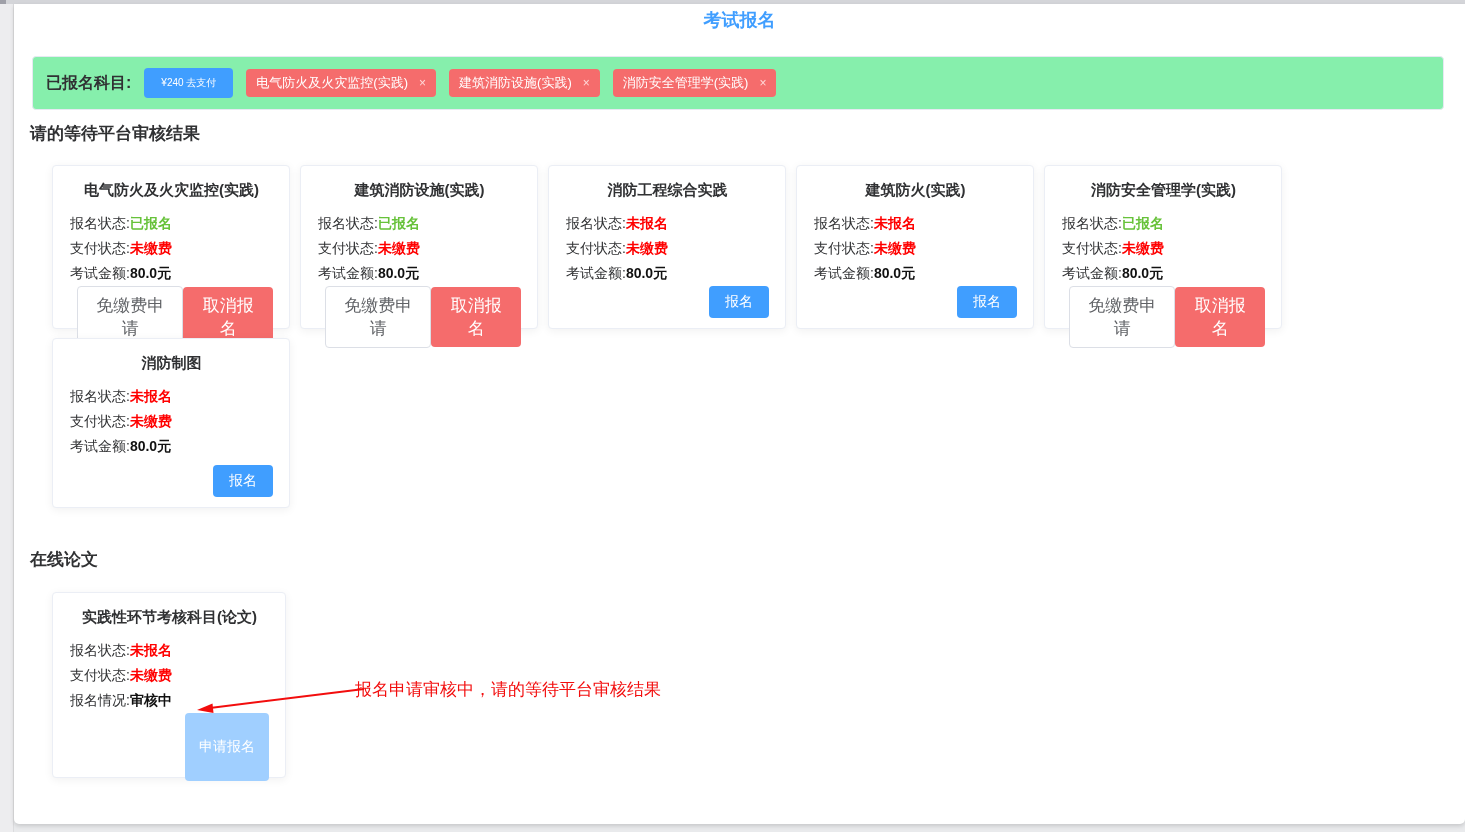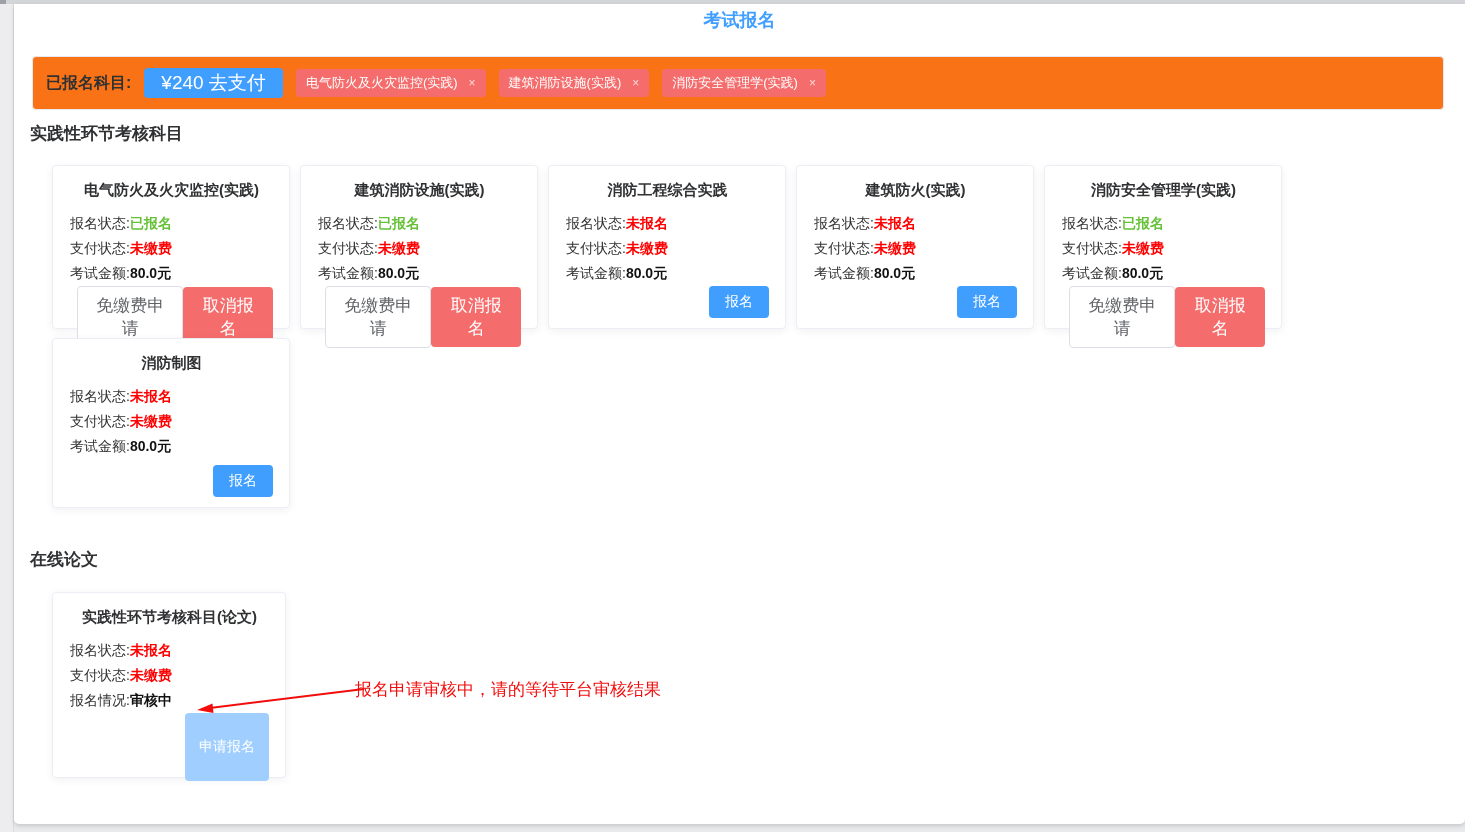--- a/index.html
+++ b/index.html
@@ -21,27 +21,27 @@
   }
 
   .page-title {
     position:absolute; top:4px; left:0; width:100%;
     text-align:center; font-size:18px; font-weight:bold; color:#409EFF;
   }
 
   
   .subjects-box {
     position:absolute; left:18px; top:52px; width:1412px; height:54px;
-    border:1px solid #e6e9f2; border-radius:4px; background:#f97316;
+    border:1px solid #e6e9f2; border-radius:4px; background:#86efac;
     display:flex; align-items:center; padding-left:13px; gap:13px;
   }
   .subjects-label { font-size:16px; font-weight:bold; color:#303133; }
   .pay-btn {
     height:30px; padding:0 17px; border:none; border-radius:4px;
-    background:#409EFF; color:#fff; font-size:19px; cursor:pointer;
+    background:#409EFF; color:#fff; font-size:10px; cursor:pointer;
     font-family:inherit;
   }
   .tag {
     height:28px; padding:0 10px; border-radius:4px; background:#F56C6C;
     color:#fff; font-size:13px; display:inline-flex; align-items:center;
     cursor:pointer;
   }
   .tag .tag-close { margin-left:11px; font-size:12px; color:#ffd9d9; cursor:pointer; }
 
   .section-title { position:absolute; left:16px; font-size:17px; font-weight:bold; color:#303133; }
@@ -103,21 +103,21 @@
     <span class="tag">
       <span>建筑消防设施(实践)</span>
       <span class="tag-close">×</span>
     </span>
     <span class="tag">
       <span>消防安全管理学(实践)</span>
       <span class="tag-close">×</span>
     </span>
   </div>
 
-  <div class="section-title section-practical-title">实践性环节考核科目</div>
+  <div class="section-title section-practical-title">请的等待平台审核结果</div>
 
   <div class="cards-row">
 
     <div class="card">
       <div class="card-title">电气防火及火灾监控(实践)</div>
       <div class="card-line"><span>报名状态:</span><span class="val val-green">已报名</span></div>
       <div class="card-line"><span>支付状态:</span><span class="val val-red">未缴费</span></div>
       <div class="card-line"><span>考试金额:</span><span class="val val-dark">80.0元</span></div>
       <div class="btn-row two">
         <button class="btn btn-plain">免缴费申请</button>

